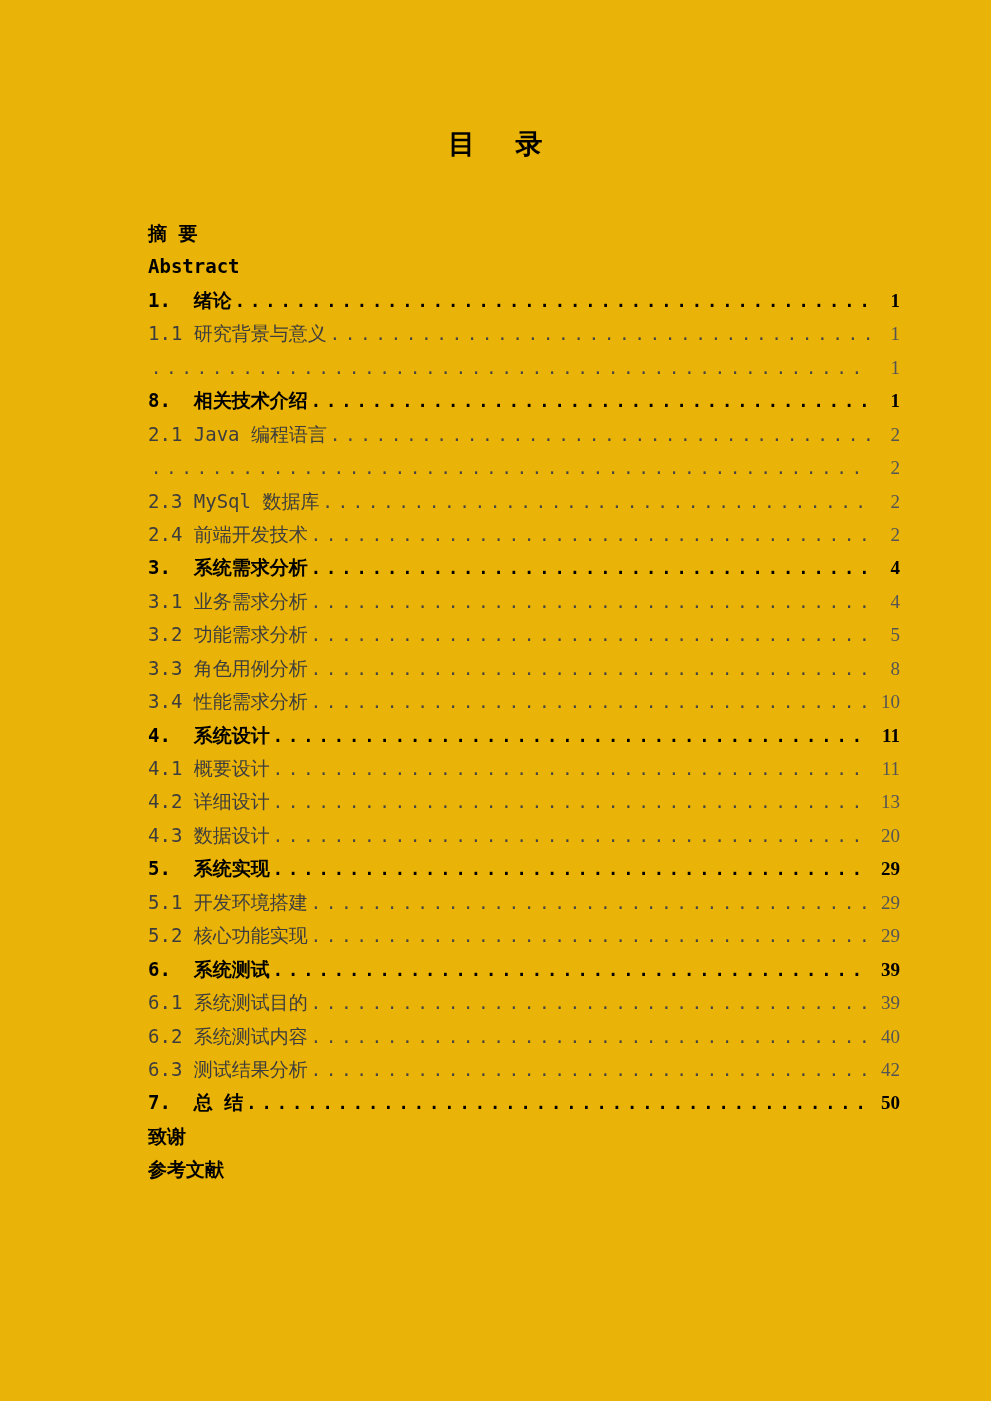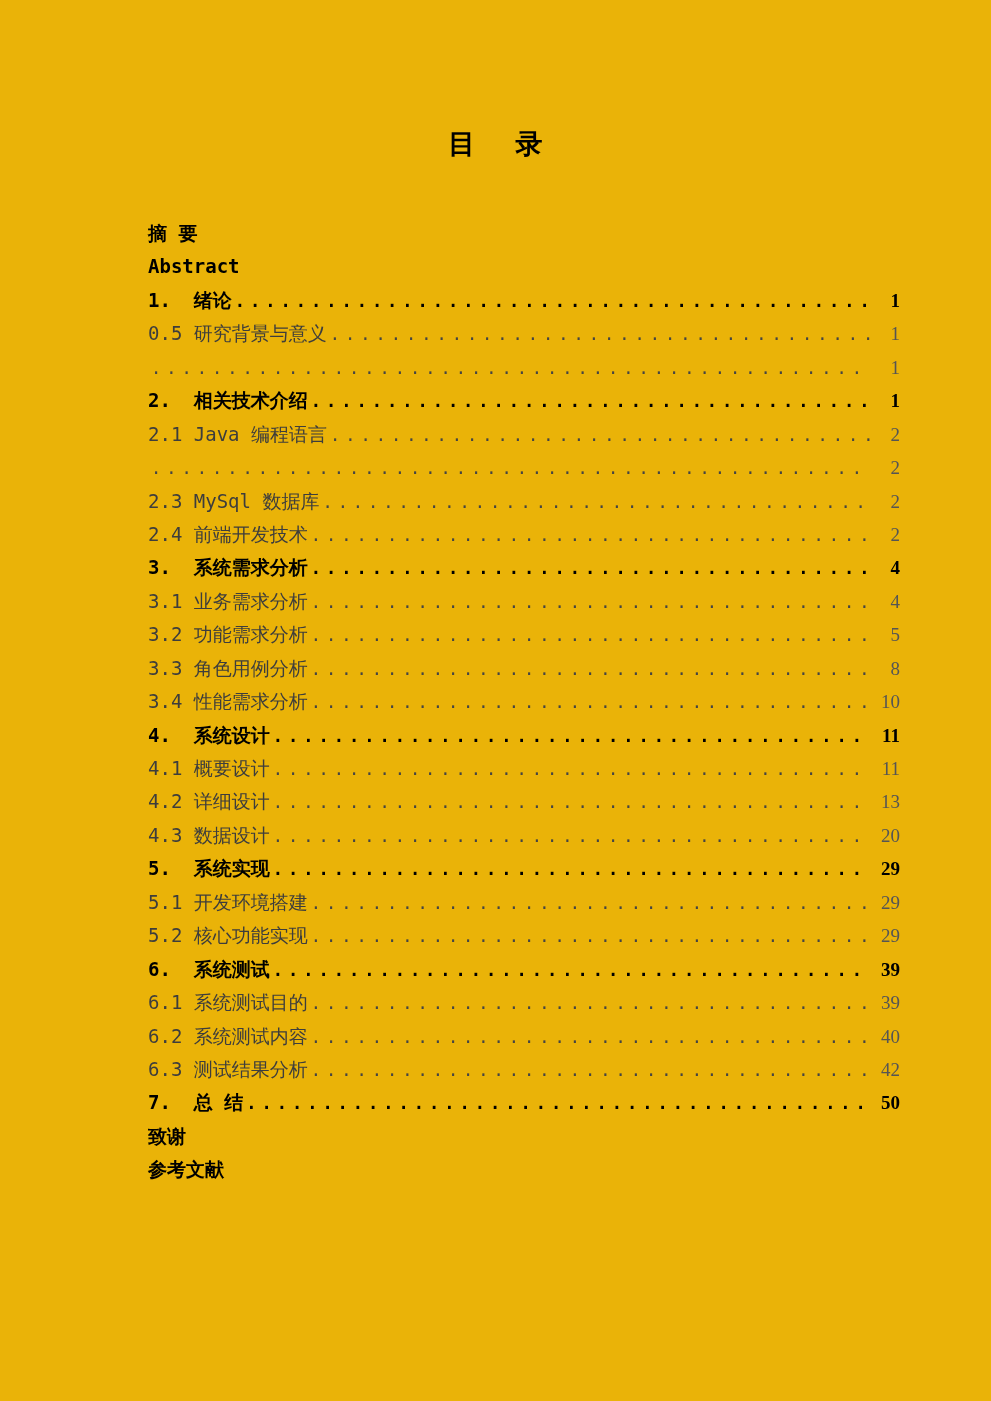--- a/index.html
+++ b/index.html
@@ -102,30 +102,30 @@
       </div>
       <div class="toc-row chapter">
         <span class="label">Abstract</span>
       </div>
       <div class="toc-row chapter">
         <span class="label">1.  绪论</span>
         <span class="dots"></span>
         <span class="page-num">1</span>
       </div>
       <div class="toc-row section">
-        <span class="label">0.5 研究背景与意义</span>
-        <span class="dots"></span>
-        <span class="page-num">1</span>
-      </div>
-      <div class="toc-row section">
-        <span class="dots"></span>
-        <span class="page-num">1</span>
-      </div>
-      <div class="toc-row chapter">
-        <span class="label">2.  相关技术介绍</span>
+        <span class="label">1.1 研究背景与意义</span>
+        <span class="dots"></span>
+        <span class="page-num">1</span>
+      </div>
+      <div class="toc-row section">
+        <span class="dots"></span>
+        <span class="page-num">1</span>
+      </div>
+      <div class="toc-row chapter">
+        <span class="label">8.  相关技术介绍</span>
         <span class="dots"></span>
         <span class="page-num">1</span>
       </div>
       <div class="toc-row section">
         <span class="label">2.1 Java 编程语言</span>
         <span class="dots"></span>
         <span class="page-num">2</span>
       </div>
       <div class="toc-row section">
         <span class="dots"></span>

